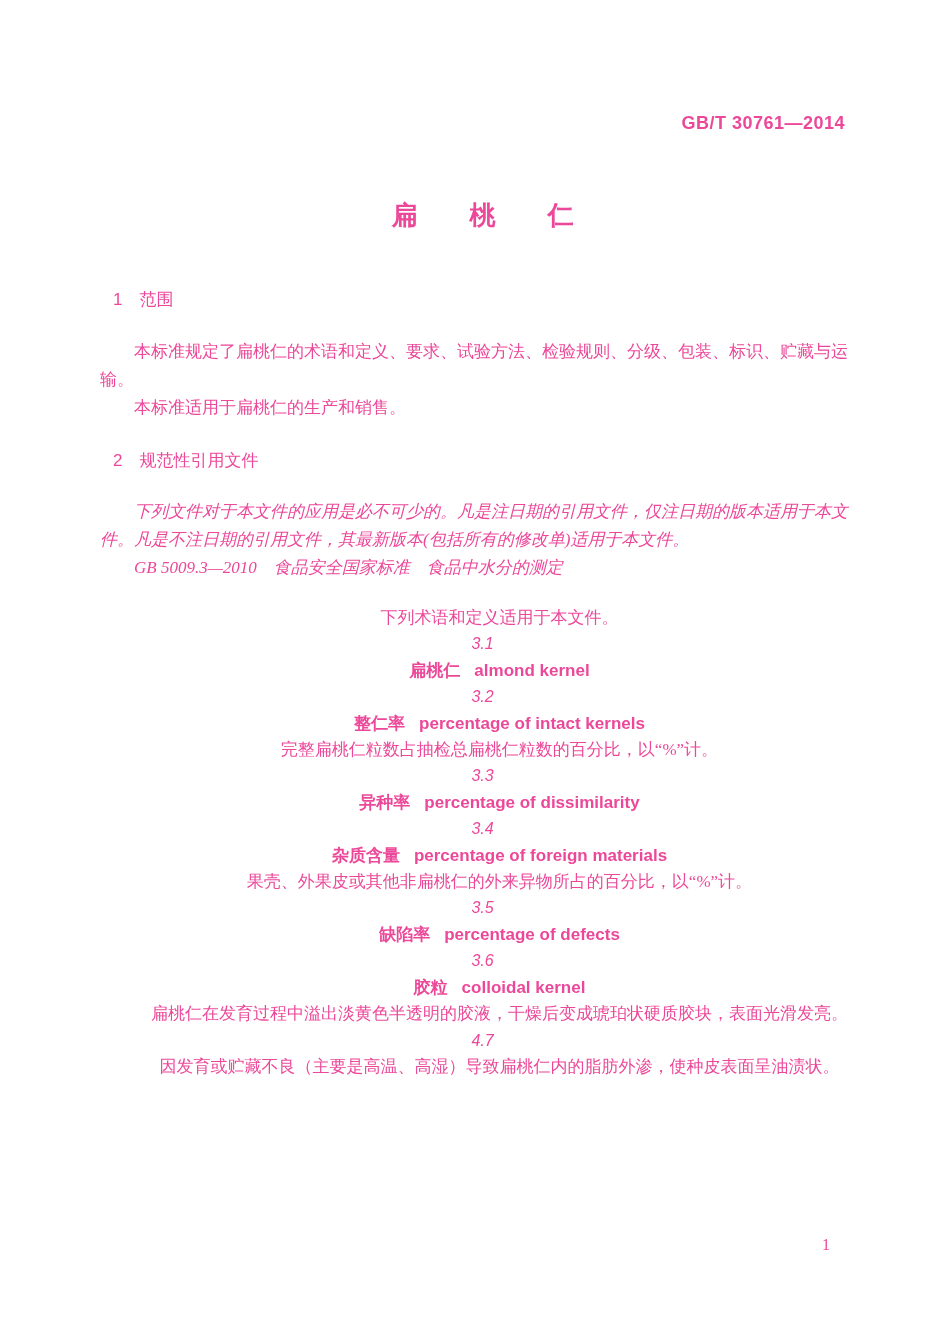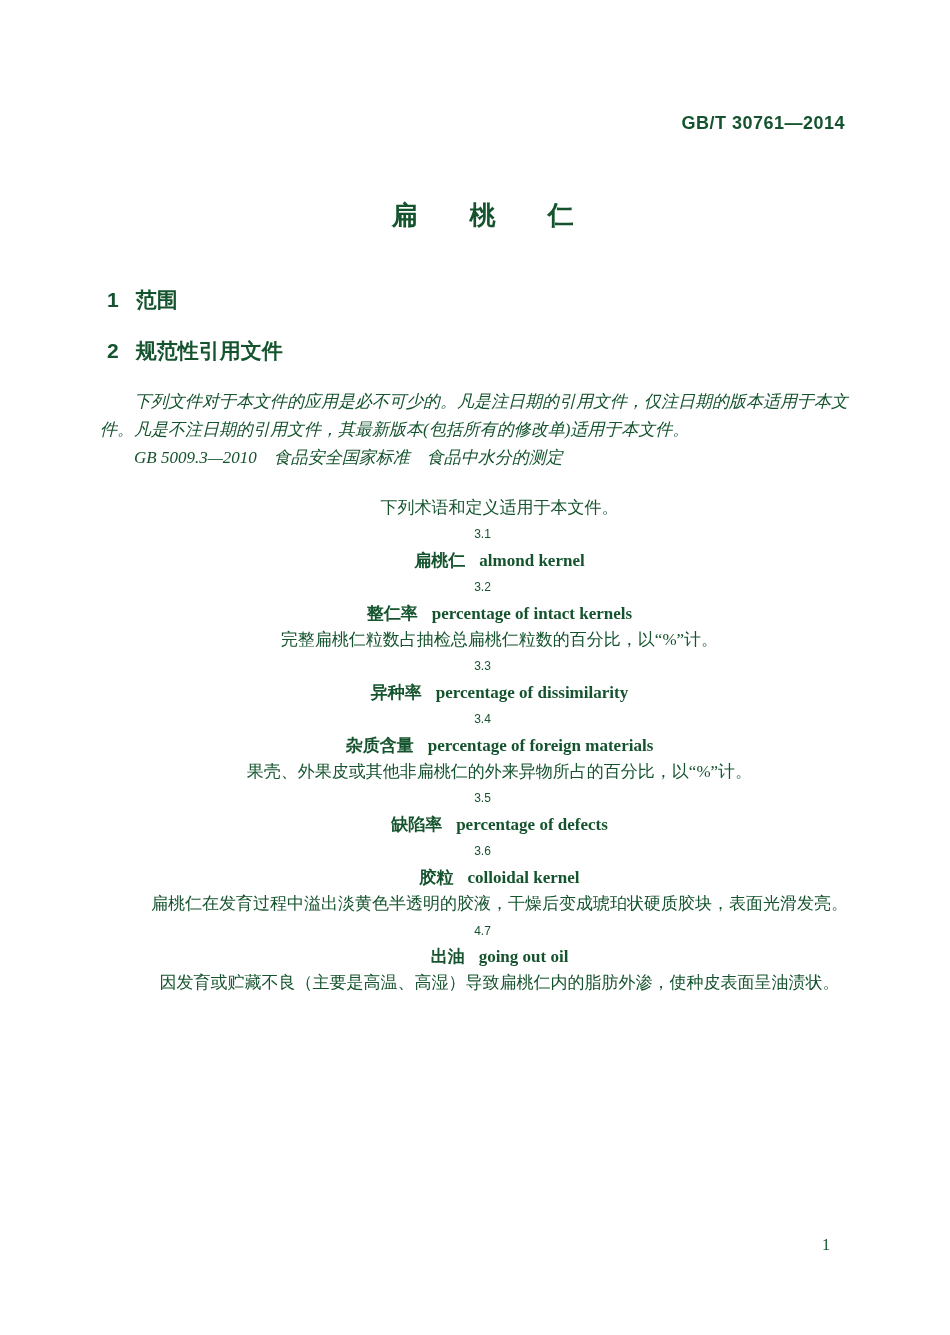--- a/index.html
+++ b/index.html
@@ -2,21 +2,21 @@
 <html><head>
 <meta charset="utf-8">
 <style>
   * { box-sizing: border-box; }
   html, body { margin: 0; padding: 0; background: #ffffff; }
   .page {
     position: relative;
     width: 950px;
     height: 1335px;
     background: #ffffff;
-    color: #14532d;
+    color: #ec4899;
     font-family: "Liberation Serif", "DejaVu Serif", serif;
     font-size: 17px;
     padding: 112px 85px 0 100px;
   }
   .doc-code {
     text-align: right;
     padding-right: 20px;
     font-family: "Liberation Sans", "DejaVu Sans", sans-serif;
     font-weight: 700;
     font-size: 18px;
@@ -28,49 +28,50 @@
     text-align: center;
     font-family: "Liberation Sans", "DejaVu Sans", sans-serif;
     font-weight: 700;
     font-size: 26px;
     line-height: 34px;
     letter-spacing: 2em;
     text-indent: 2em;
     white-space: nowrap;
   }
   .sec-heading {
-    margin: 7px;
+    margin: 13px;
     font-family: "Liberation Sans", "DejaVu Sans", sans-serif;
-    font-weight: 700;
-    font-size: 21px;
+    font-weight: 400;
+    font-size: 17px;
     line-height: 24px;
   }
   .sec-heading .sec-num { display: inline-block; margin-right: 17px; }
   .sec-heading.h1 { margin-top: 56px; }
   .sec-heading.h2 { margin-top: 27px; }
   .sec-heading.h3 { margin-top: 27px; }
   .para-block { margin-top: 26px; }
   .para-block-2 { margin-top: 25px; font-style: italic; }
   p.body-line {
     margin: 0;
     line-height: 28px;
     text-indent: 2em;
     text-align: left;
   }
   .terms-flow { margin-top: 23px; }
   .terms-flow p { margin: 0; line-height: 26.4px; text-align: center; }
   p.terms-intro { text-indent: 2em; }
   p.term-number {
     font-family: "Liberation Sans", "DejaVu Sans", sans-serif;
-    font-size: 12px;
+    font-size: 16px;
     text-indent: 0;
+    font-style: italic;
   }
   p.term-heading { text-indent: 2em; font-weight: 700; }
   .term-zh { font-family: "Liberation Sans", "DejaVu Sans", sans-serif; }
-  .term-en { font-family: Liberation Serif, serif; margin-left: 14px; }
+  .term-en { font-family: Liberation Sans, sans-serif; margin-left: 14px; }
   p.term-def { text-indent: 2em; }
   .latin-name { font-style: italic; }
   .page-number {
     position: absolute;
     top: 1236px;
     right: 120px;
     font-size: 16px;
     line-height: 18px;
   }
 </style>
@@ -78,20 +79,24 @@
 <body>
 
 <div class="page">
 
   <div class="doc-code">GB/T 30761—2014</div>
 
   <h1 class="doc-title">扁桃仁</h1>
 
   <section>
     <h2 class="sec-heading h1"><span class="sec-num">1</span><span>范围</span></h2>
+    <div class="para-block">
+      <p class="body-line">本标准规定了扁桃仁的术语和定义、要求、试验方法、检验规则、分级、包装、标识、贮藏与运输。</p>
+      <p class="body-line">本标准适用于扁桃仁的生产和销售。</p>
+    </div>
   </section>
 
   <section>
     <h2 class="sec-heading h2"><span class="sec-num">2</span><span>规范性引用文件</span></h2>
     <div class="para-block-2">
       <p class="body-line">下列文件对于本文件的应用是必不可少的。凡是注日期的引用文件，仅注日期的版本适用于本文件。凡是不注日期的引用文件，其最新版本(包括所有的修改单)适用于本文件。</p>
       <p class="body-line">GB 5009.3—2010　食品安全国家标准　食品中水分的测定</p>
     </div>
   </section>
 
@@ -115,20 +120,19 @@
       <p class="term-def">果壳、外果皮或其他非扁桃仁的外来异物所占的百分比，以“%”计。</p>
 
       <p class="term-number">3.5</p>
       <p class="term-heading"><span class="term-zh">缺陷率</span><span class="term-en">percentage of defects</span></p>
 
       <p class="term-number">3.6</p>
       <p class="term-heading"><span class="term-zh">胶粒</span><span class="term-en">colloidal kernel</span></p>
       <p class="term-def">扁桃仁在发育过程中溢出淡黄色半透明的胶液，干燥后变成琥珀状硬质胶块，表面光滑发亮。</p>
 
       <p class="term-number">4.7</p>
-      <p class="term-heading"><span class="term-zh">出油</span><span class="term-en">going out oil</span></p>
       <p class="term-def">因发育或贮藏不良（主要是高温、高湿）导致扁桃仁内的脂肪外渗，使种皮表面呈油渍状。</p>
     </div>
   </section>
 
   <div class="page-number">1</div>
 
 </div>
 
 </body></html>

